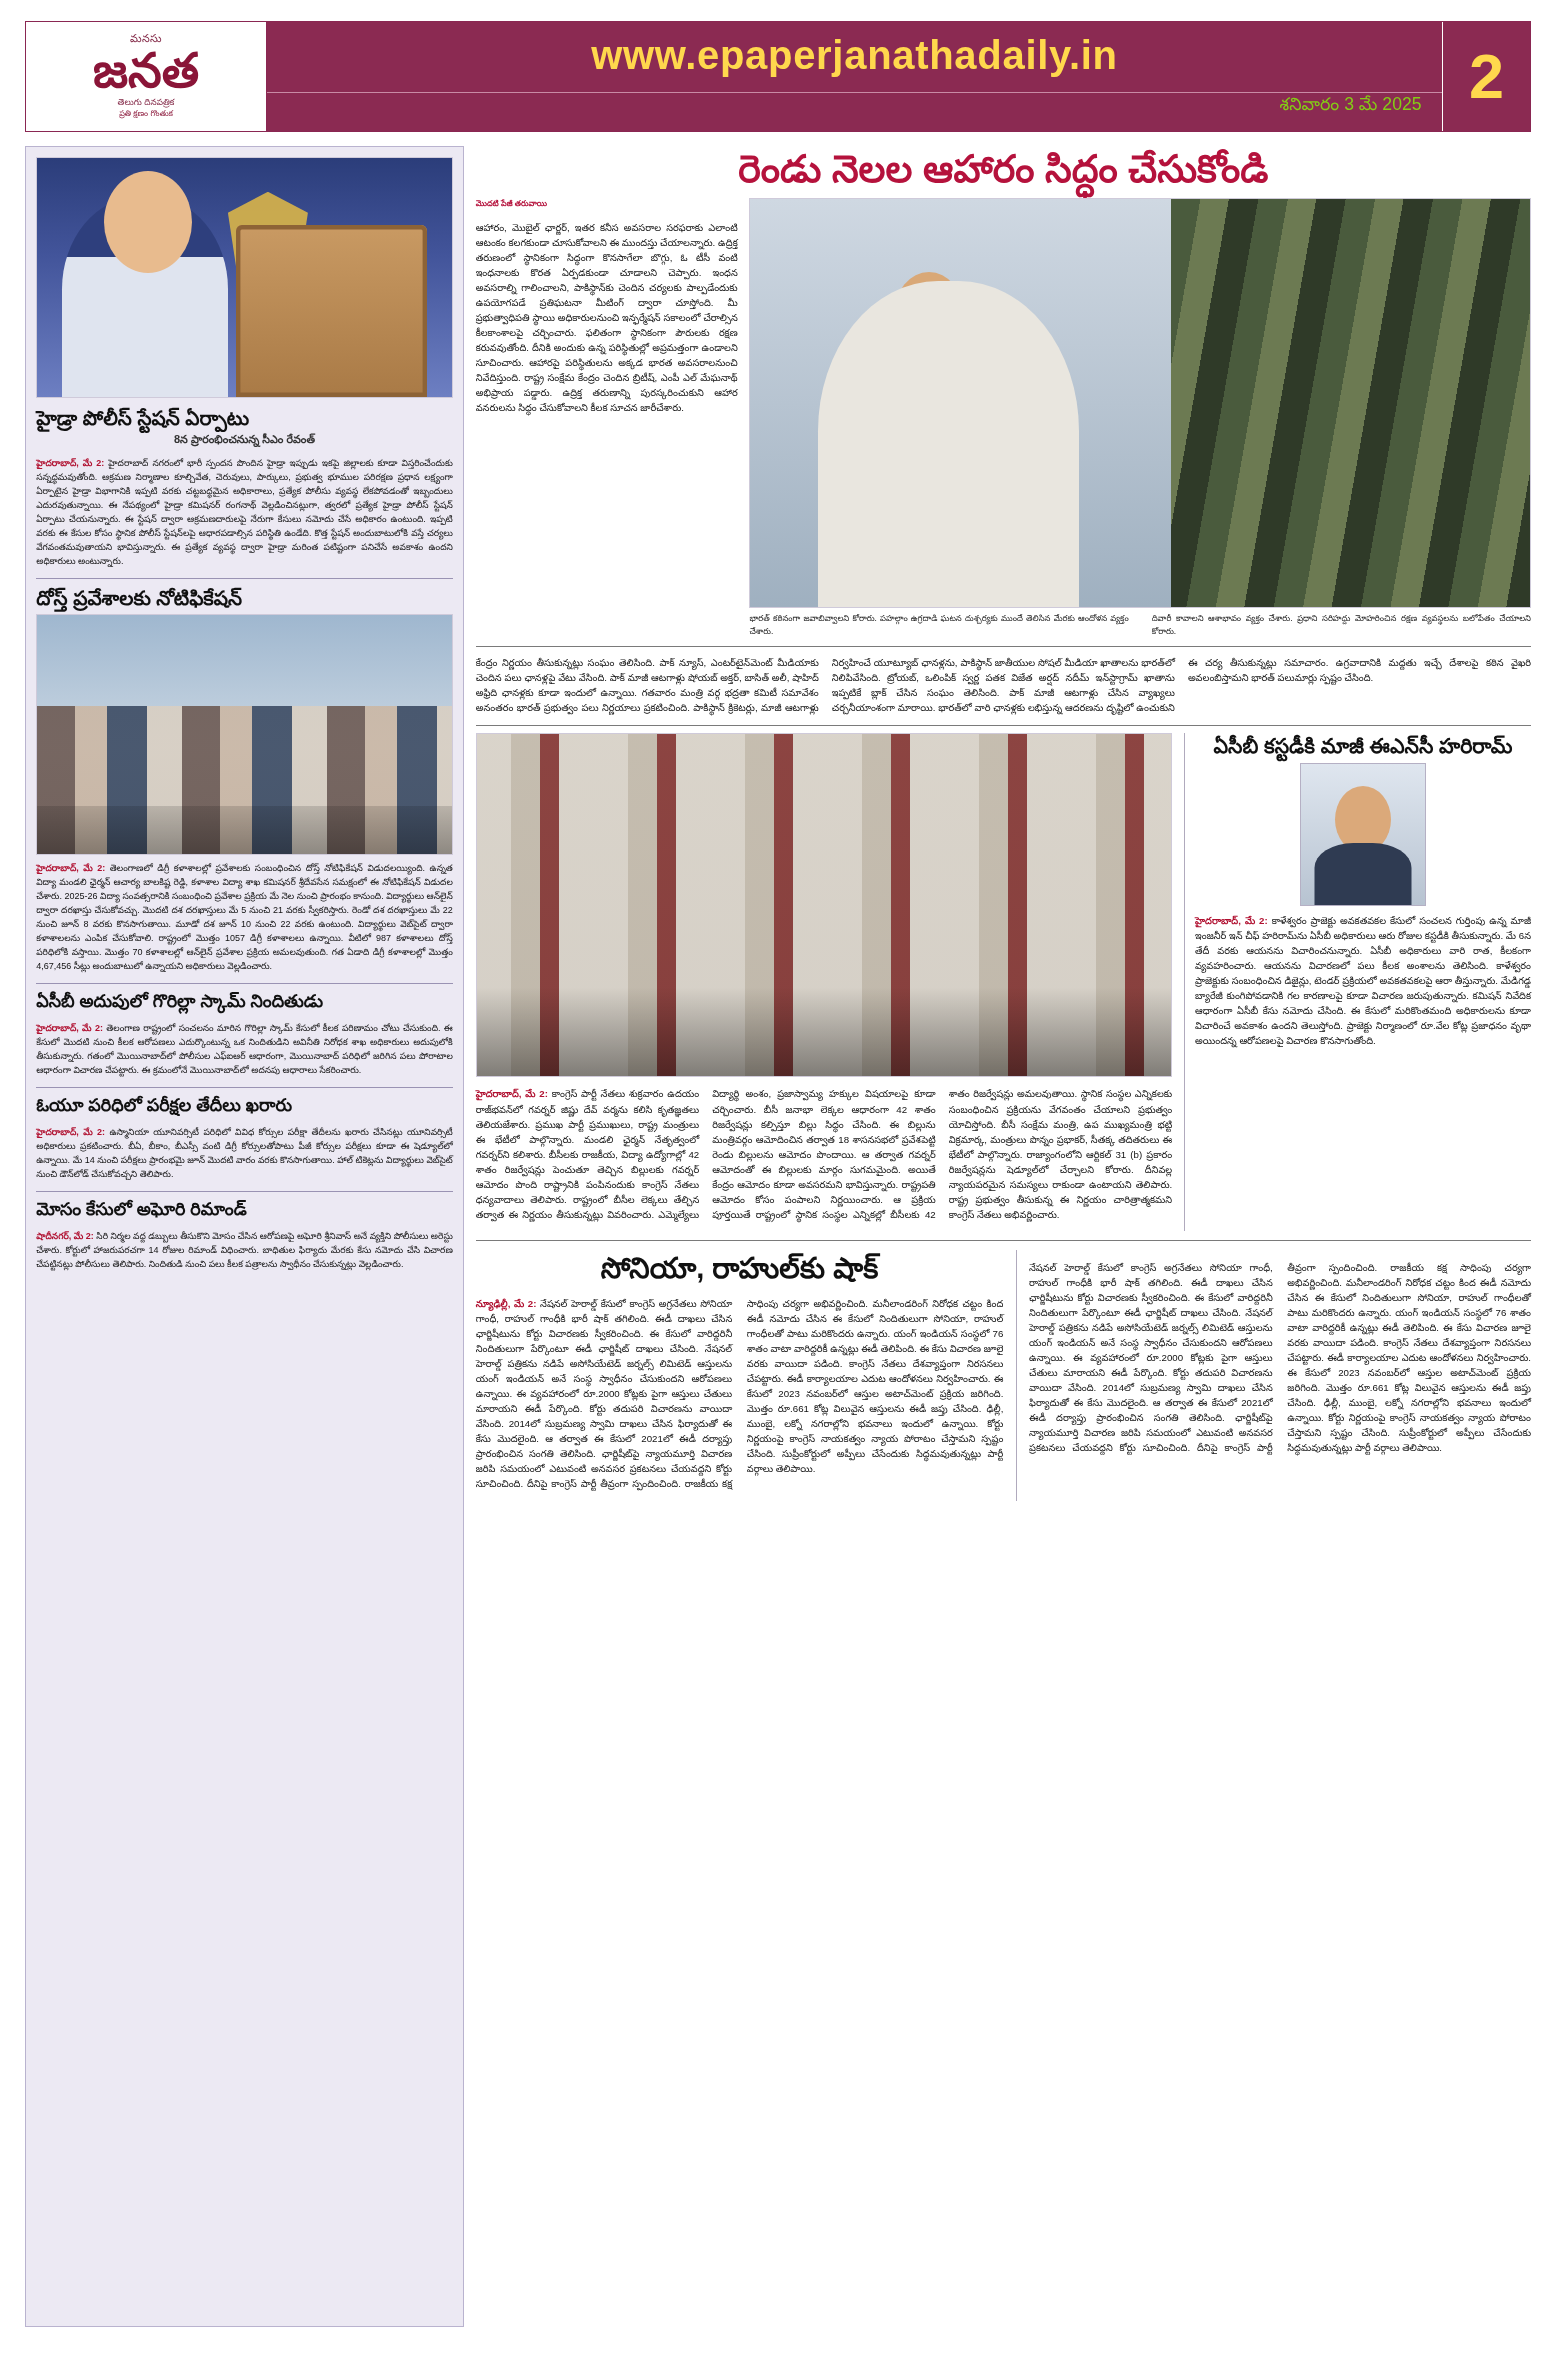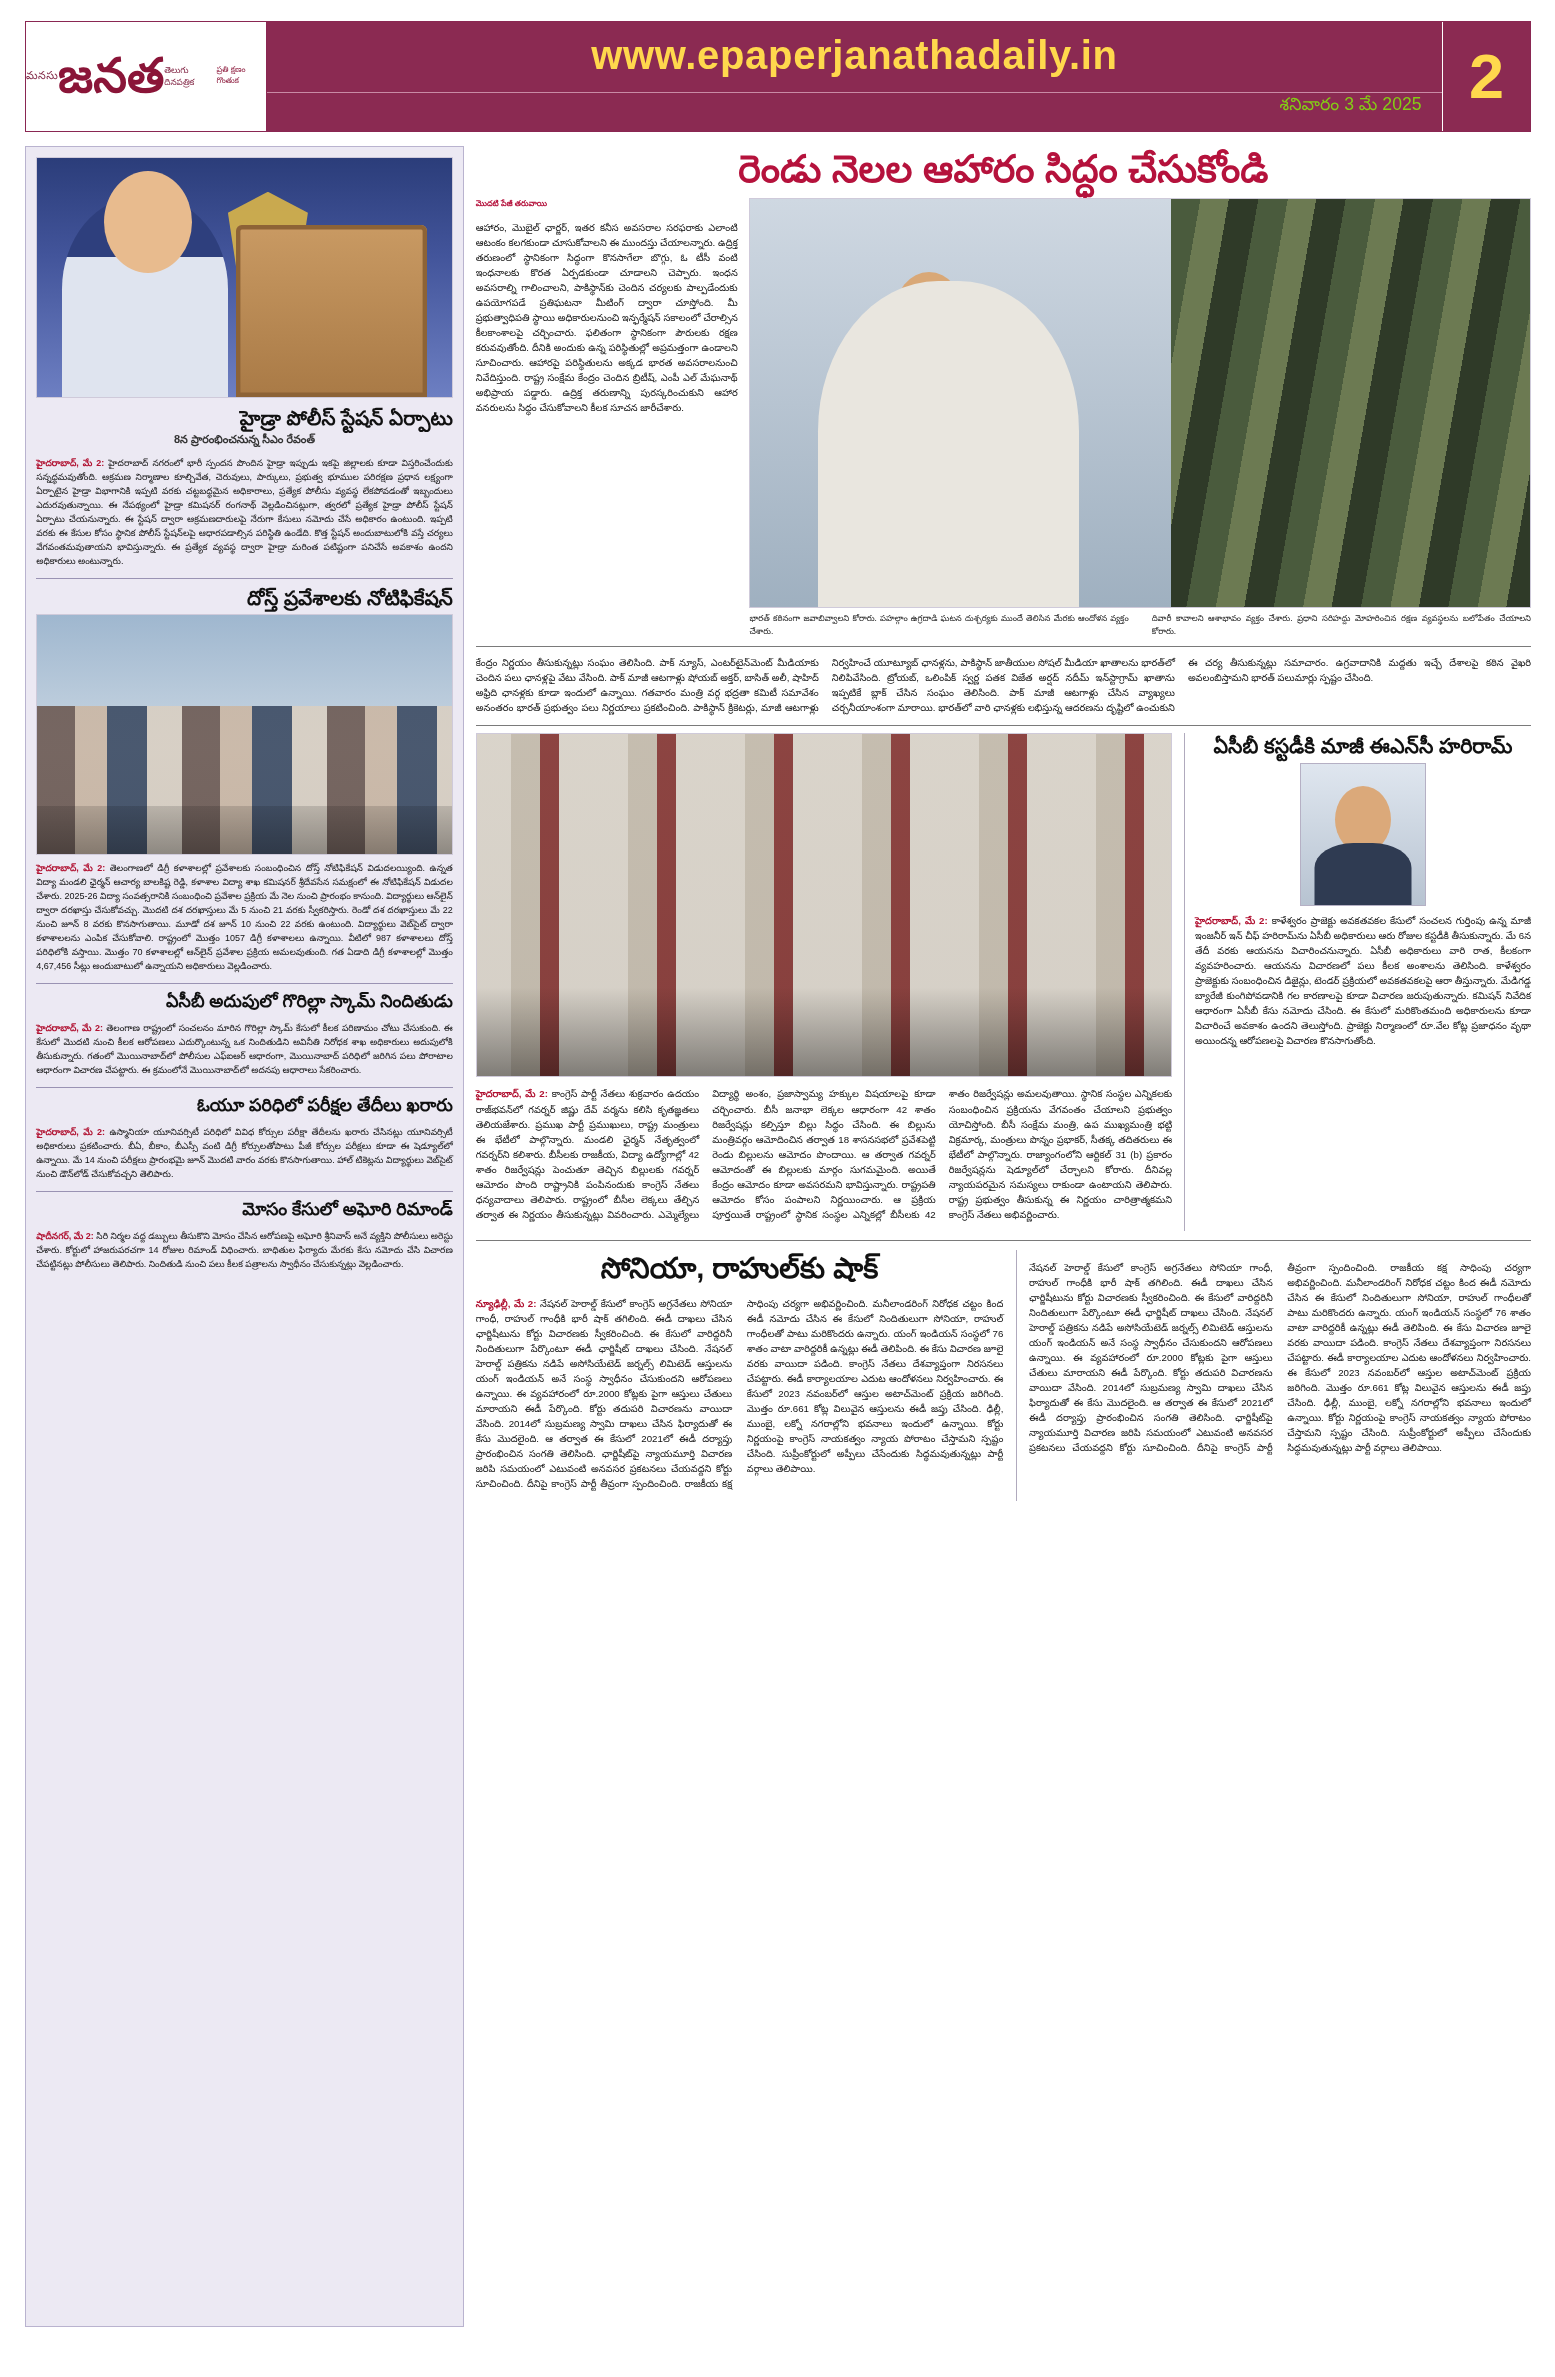--- a/index.html
+++ b/index.html
@@ -19,21 +19,21 @@
 
   
   .masthead {
     display: flex; align-items: stretch;
     height: 111px;
     border: 0.7px solid #8a2752;
     background: #ffffff;
   }
   .mh-logo {
     width: 241px;
-    display: flex; flex-direction: row; align-items: center; justify-content: center;
+    display: flex; flex-direction: column; align-items: center; justify-content: center;
     border-right: 0.7px solid #8a2752;
     background: #fff;
     padding: 4.4px 0;
   }
   .mh-logo .small-top {
     font-size: 11px; color: #7e1f3f; letter-spacing: 0.4px;
   }
   .mh-logo .brand {
     font-size: 48px; font-weight: bold; color: #8a1538; line-height: 1;
     font-family: "Liberation Serif", serif;
@@ -213,21 +213,21 @@
 
   .mid-row { display:flex; gap:11.7px; margin-top: 7.3px; }
   .mid-left { width: 66%; }
   .mid-right { flex:1; border-left: 0.7px solid #b0aabd; padding-left: 10.2px; }
 
   .bottom-row { display:flex; gap:13px; margin-top:8.8px; }
   .bottom-left { width: 50%; }
   .bottom-right { flex:1; border-left:0.7px solid #b0aabd; padding-left:11.7px;}
 
   .col-left h3.sec-title {
-    font-size: 20px; font-weight: bold; text-align:right; margin: 7.3px 0 2.9px;
+    font-size: 20px; font-weight: bold; text-align:left; margin: 7.3px 0 2.9px;
     line-height:1.25;
   }
   .col-left h4.sec-sub {
     font-size: 11px; text-align:center; margin: 0 0 5.9px; font-weight:bold; color:#333;
   }
   .col-left .body-text { font-size: 9px; }
   .headline-red { color:#b5123c; }
 </style>
 </head>
 <body>

